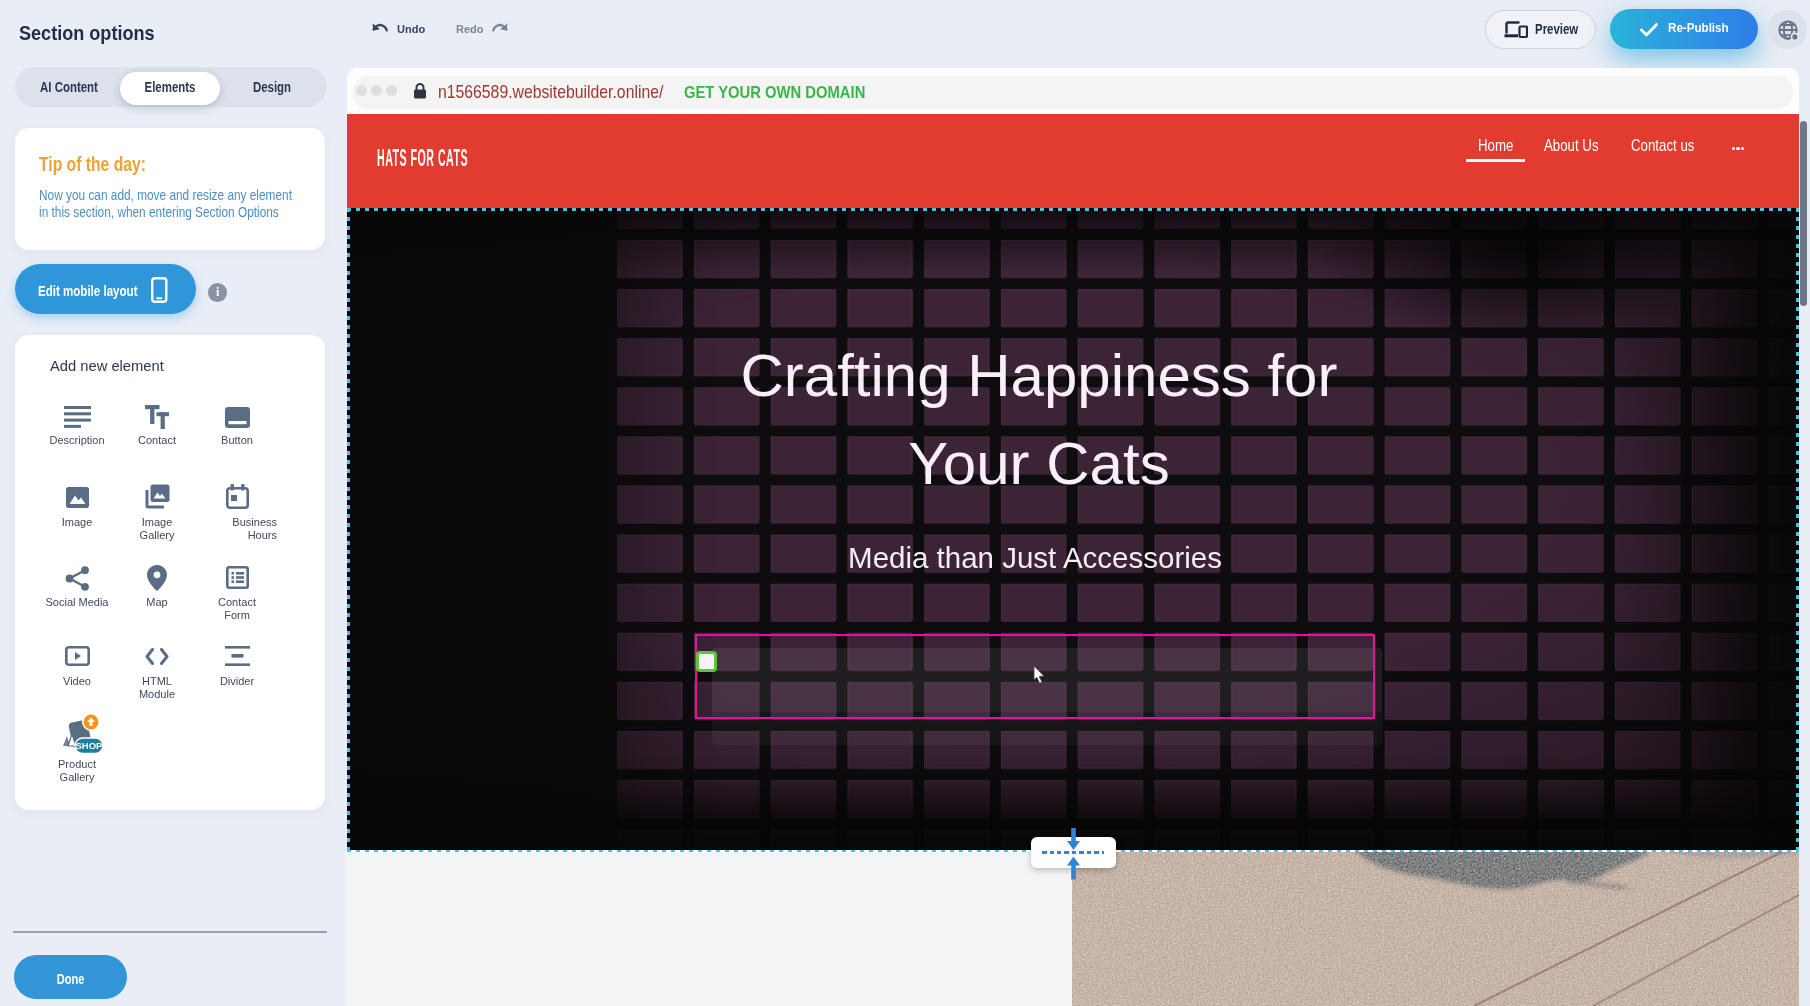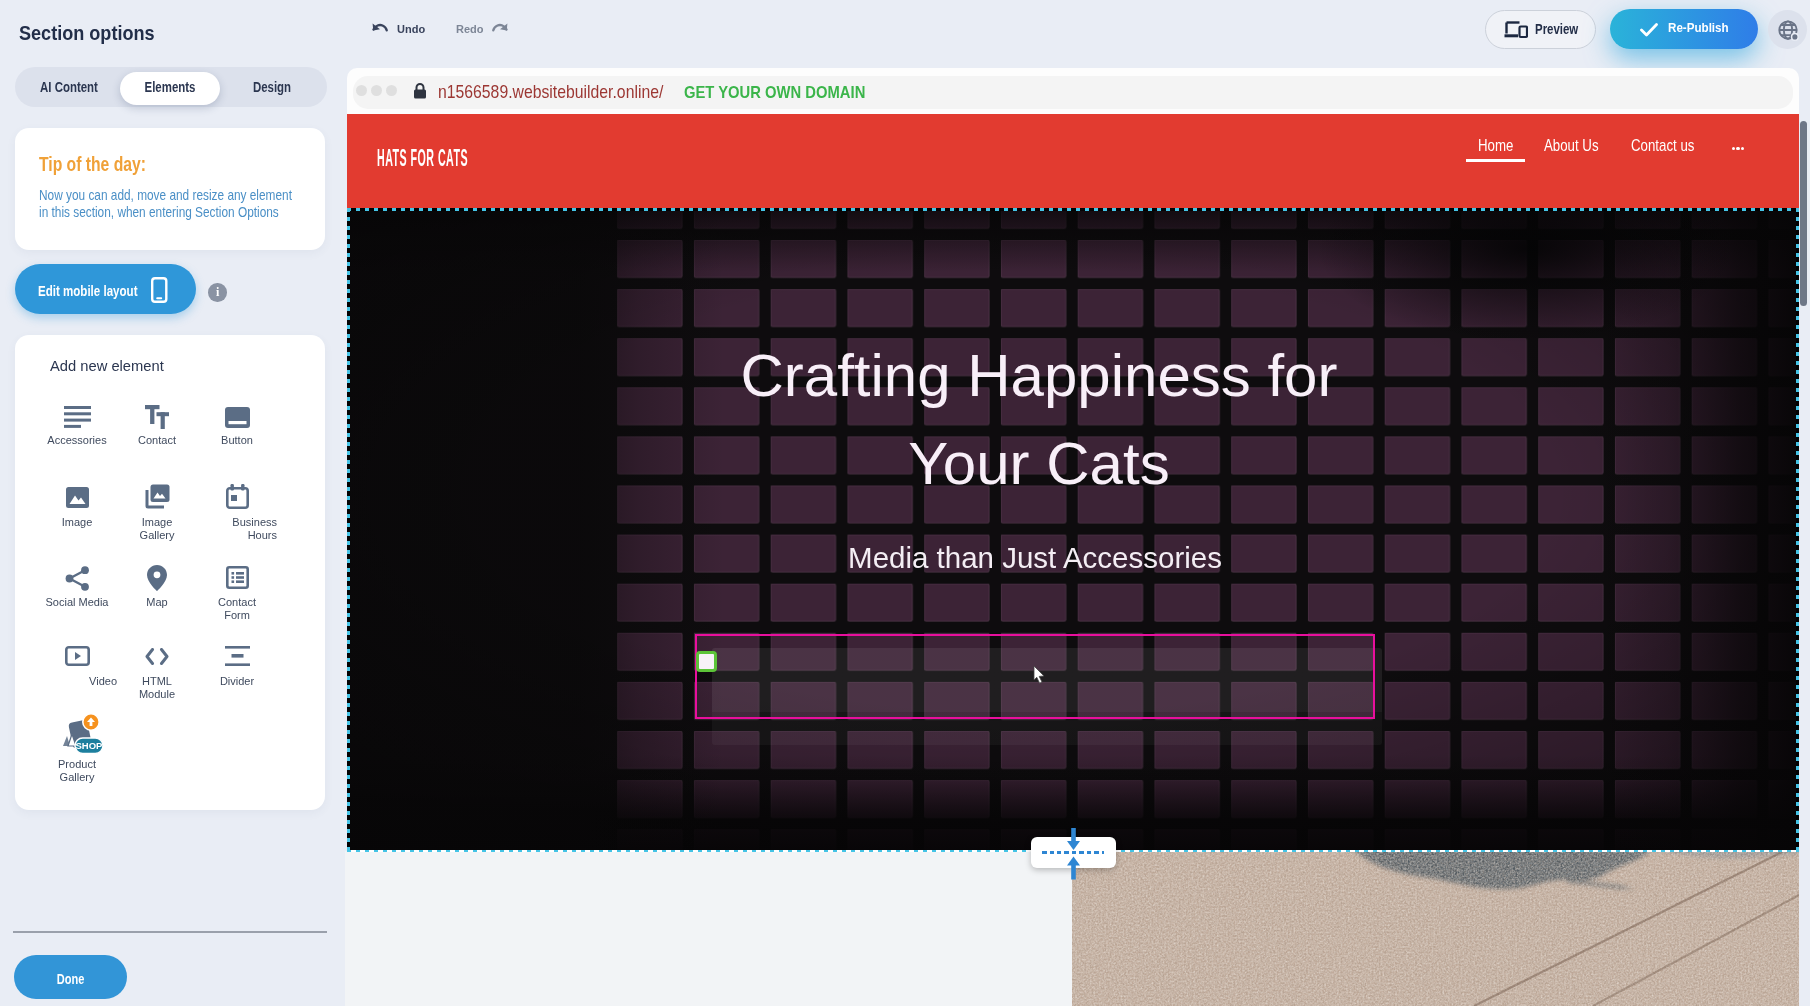--- a/index.html
+++ b/index.html
@@ -76,21 +76,21 @@
 </style>
 
 <svg class="eic" style="left:64px;top:406px;" width="27" height="22" viewBox="0 0 27 22">
     <g fill="#5b6d85">
       <rect x="0" y="0" width="27" height="3"></rect>
       <rect x="0" y="6.3" width="27" height="3"></rect>
       <rect x="0" y="12.6" width="27" height="3"></rect>
       <rect x="0" y="18.9" width="17" height="3"></rect>
     </g>
   </svg>
-<div class="lbl" style="left:37px;top:434px;">Accessories</div>
+<div class="lbl" style="left:37px;top:434px;">Description</div>
 <svg class="eic" style="left:145px;top:405px;" width="24" height="24" viewBox="0 0 24 24">
     <g fill="#5b6d85">
       <rect x="0" y="0" width="14.5" height="4.2"></rect>
       <rect x="5.1" y="0" width="4.3" height="19"></rect>
       <rect x="11.5" y="7.2" width="12.5" height="4"></rect>
       <rect x="15.6" y="7.2" width="4.2" height="16.8"></rect>
     </g>
   </svg>
 <div class="lbl" style="left:117px;top:434px;">Contact</div>
 <svg class="eic" style="left:225px;top:407px;" width="25" height="21" viewBox="0 0 25 21">
@@ -143,21 +143,21 @@
       <rect x="5.5" y="14.4" width="2.6" height="2.6"></rect>
       <rect x="10" y="14.4" width="8" height="2.6"></rect>
     </g>
   </svg>
 <div class="lbl" style="left:197px;top:596px;text-align:center;">Contact<br>Form</div>
 
 <svg class="eic" style="left:65px;top:646px;" width="25" height="20" viewBox="0 0 25 20">
     <rect x="1.3" y="1.3" width="22.4" height="17.4" rx="2.5" fill="none" stroke="#5b6d85" stroke-width="2.6"></rect>
     <path d="M10 6 L16 10 L10 14 Z" fill="#5b6d85"></path>
   </svg>
-<div class="lbl" style="left:37px;top:675px;text-align:right;">Video</div>
+<div class="lbl" style="left:37px;top:675px;">Video</div>
 <svg class="eic" style="left:144px;top:648px;" width="26" height="17" viewBox="0 0 26 17">
     <path d="M8.5 1.5 L3 8.5 L8.5 15.5 M17.5 1.5 L23 8.5 L17.5 15.5" fill="none" stroke="#5b6d85" stroke-width="3" stroke-linecap="round" stroke-linejoin="round"></path>
   </svg>
 <div class="lbl" style="left:117px;top:675px;">HTML<br>Module</div>
 <svg class="eic" style="left:225px;top:646px;" width="25" height="20" viewBox="0 0 25 20">
     <g fill="#5b6d85">
       <rect x="0" y="0" width="25" height="2.6"></rect>
       <rect x="6.5" y="8" width="12" height="3.6"></rect>
       <rect x="0" y="17.4" width="25" height="2.6"></rect>
     </g>

